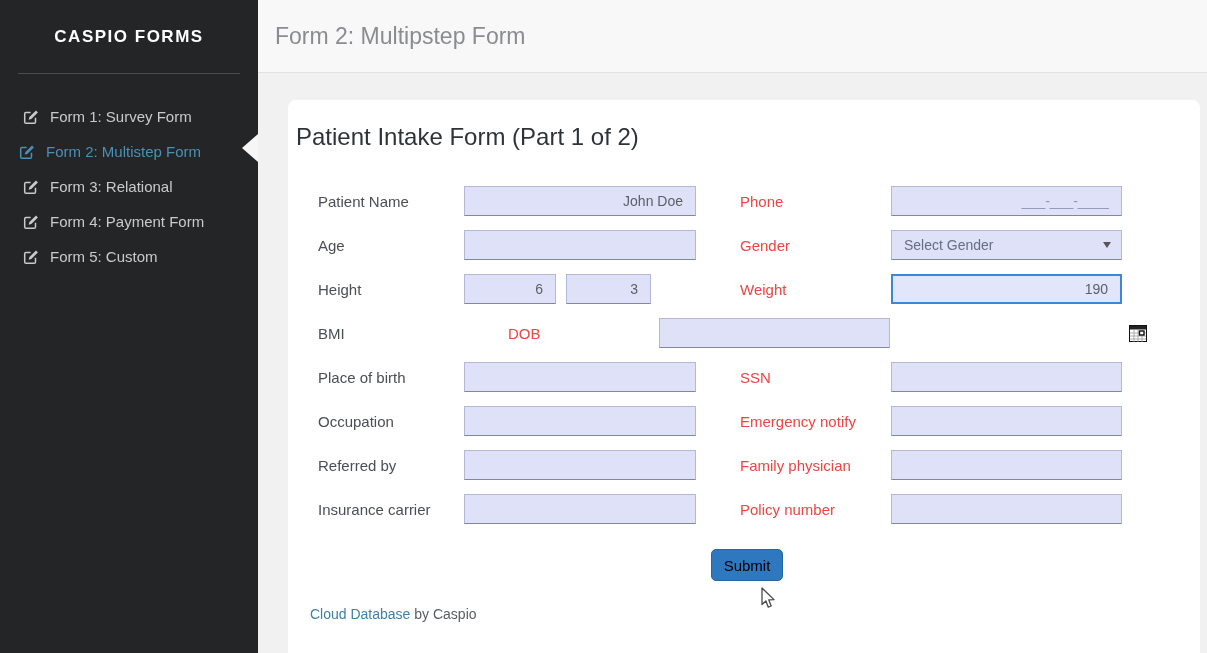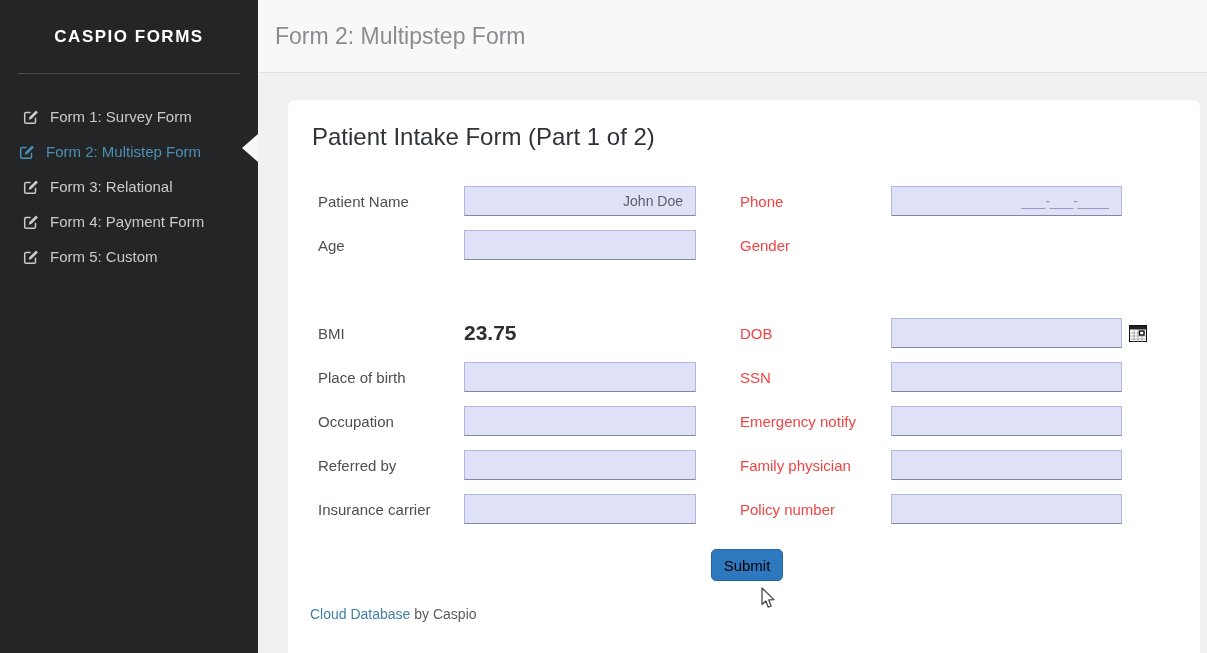--- a/index.html
+++ b/index.html
@@ -46,21 +46,21 @@
     display:flex; align-items:center; padding-left:17px;
   }
   .page-title { font-size:23px; color:#8a8c90; font-weight:400; }
 
   
   .card {
     position:absolute; left:30px; top:100px; width:912px; height:553px;
     background:#ffffff; border-radius:8px 8px 0 0;
   }
   .card-title {
-    position:absolute; left:24px; top:23px;
+    position:absolute; left:8px; top:23px;
     font-size:24px; font-weight:400; color:#2e3338;
   }
 
   .form-row {
     position:absolute; left:13px; width:862px; height:30px;
     display:flex; align-items:center;margin-left:17px;
   }
   .r1{top:86px}.r2{top:130px}.r3{top:174px}.r4{top:218px}
   .r5{top:262px}.r6{top:306px}.r7{top:350px}.r8{top:394px}
 
@@ -189,28 +189,43 @@
         </span>
     </div>
 
     <div class="form-row r2">
       <span class="lbl-l">Age</span>
       <span class="fld-l">
           <input class="tb" type="text" value="" style="">
         </span>
       <span class="gap"></span>
       <span class="lbl-r">Gender</span>
-    </div>
-
+      <span class="fld-r">
+        <span class="select-box">
+          <span>Select Gender</span>
+          <span class="caret"></span>
+        </span>
+      </span>
+    </div>
+
+    <div class="form-row r3">
+      <span class="lbl-l">Height</span>
+      <span class="fld-l">
+        <input class="tb half1" type="text" value="6" style="">
+        <input class="tb half2" type="text" value="3" style="">
+      </span>
+      <span class="gap"></span>
+      <span class="lbl-r">Weight</span>
+      <span class="fld-r">
+          <input class="tb focused" type="text" value="190" style="">
+        </span>
+    </div>
 
     <div class="form-row r4">
       <span class="lbl-l">BMI</span>
-      <span class="fld-l">
-          <span class="bmi-val">23.75</span>
-        </span>
       <span class="gap"></span>
       <span class="lbl-r">DOB</span>
       <span class="fld-r">
           <input class="tb" type="text" value="" style="">
         </span>
       <span class="cal-btn">
         <svg viewBox="0 0 18 17" width="18" height="17">
           <rect x="0.5" y="0.5" width="17" height="16" fill="#ffffff" stroke="#111" stroke-width="1"></rect>
           <rect x="1" y="1" width="16" height="3.5" fill="#222"></rect>
           <path d="M1 8h16M1 11h16M1 14h16M5 4.5V17M9 4.5V17M13 4.5V17" stroke="#999" stroke-width="0.8"></path>

